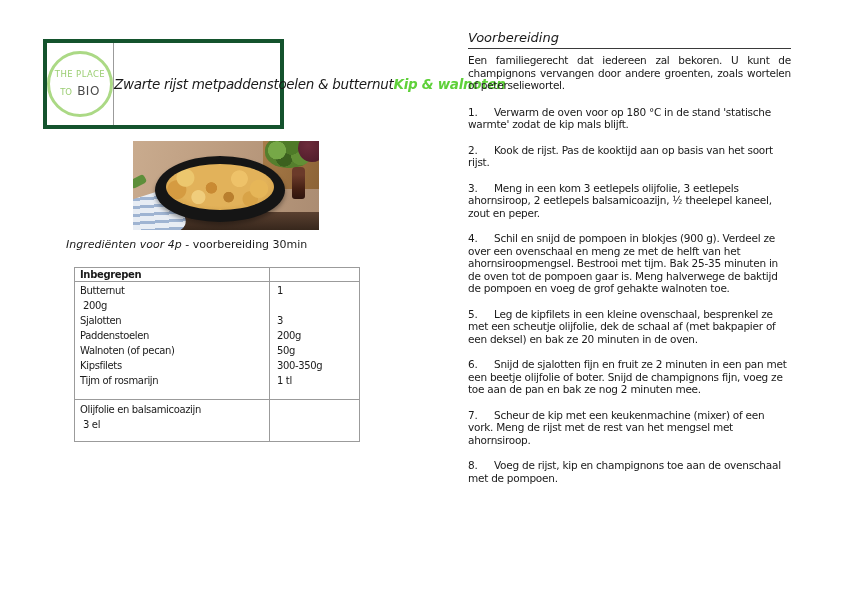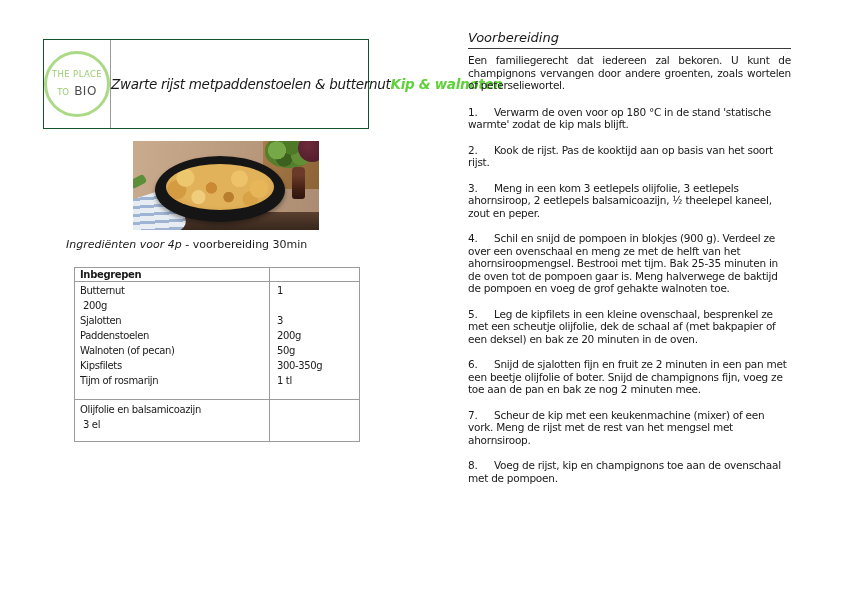--- a/index.html
+++ b/index.html
@@ -1,22 +1,22 @@
 <!DOCTYPE html>
 <html><head>
 <meta charset="utf-8">
 <style>
   * { margin:0; padding:0; box-sizing:border-box; }
   html,body { background:#ffffff; }
   body { width:841px; height:595px; font-family:"DejaVu Sans", sans-serif; color:#1a1a1a; }
   .page { position:relative; width:841px; height:595px; background:#ffffff; overflow:hidden; }
 
   
-  .header-box { position:absolute; left:43px; top:39px; width:326px; height:90px;
-    border:1px solid #14532d; display:flex; }
+  .header-box { position:absolute; left:43px; top:39px; width:241px; height:90px;
+    border:4px solid #14532d; display:flex; }
   .logo-cell { width:98px; display:flex; align-items:center; justify-content:center; }
   .logo-circle { width:66px; height:66px; border:3px solid #abd985; border-radius:50%;
     display:flex; flex-direction:column; align-items:center; justify-content:center; line-height:1; }
   .logo-top { font-size:8.5px; letter-spacing:.4px; color:#9cce74; text-transform:uppercase; white-space:nowrap; }
   .logo-bottom { margin-top:4px; white-space:nowrap; }
   .logo-to { font-size:8.5px; color:#9cce74; text-transform:uppercase; }
   .logo-bio { font-size:12px; color:#4b4b4b; text-transform:uppercase; letter-spacing:.5px; }
   .title-cell { flex:1; border-left:1px solid #9b9b9b; display:flex; 
     align-items:center; justify-content:center; text-align:center;font-style:italic; }
   .title-line { font-size:13.5px; letter-spacing:-.3px; line-height:18px; white-space:nowrap; }

